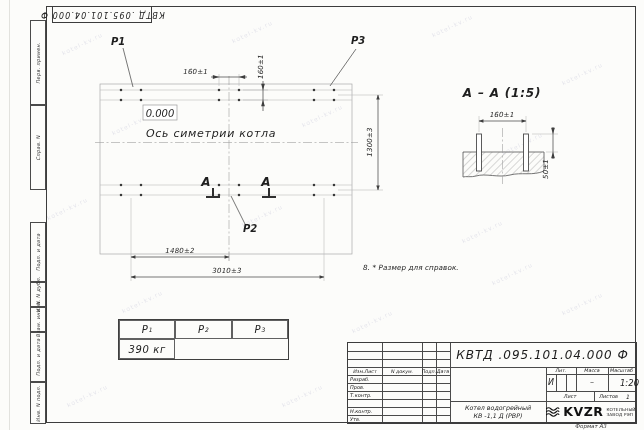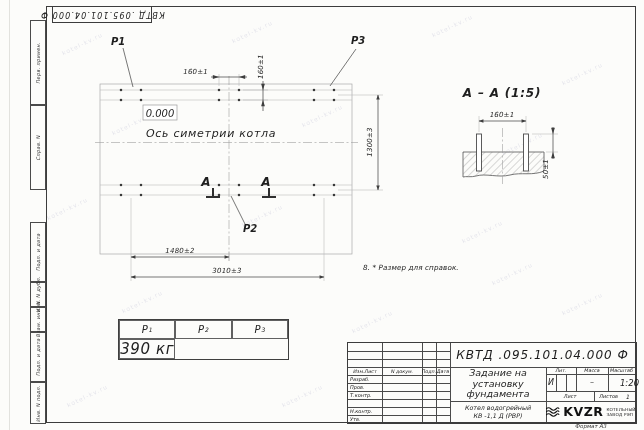--- a/index.html
+++ b/index.html
@@ -25,21 +25,21 @@
   .dtext{font:italic 7px "DejaVu Sans",sans-serif;fill:#1f1f1f;letter-spacing:.2px}
   .ptext{font:italic 600 10px "DejaVu Sans",sans-serif;fill:#1f1f1f}
   .atext{font:italic 600 12px "DejaVu Sans",sans-serif;fill:#1f1f1f}
   .stitle{font:italic 600 12px "DejaVu Sans",sans-serif;fill:#1f1f1f;letter-spacing:.8px}
   .etext{font:italic 10px "DejaVu Sans",sans-serif;fill:#1f1f1f}
   .axlabel{font:italic 11px "DejaVu Sans",sans-serif;fill:#1f1f1f;letter-spacing:.7px}
   .ltable{position:absolute;left:118px;top:319px;width:171px;height:41px;border:1px solid #3f3f3f;
           box-sizing:border-box;display:grid;grid-template-columns:repeat(3,1fr);grid-template-rows:19px 1fr}
   .ltable>div{border:.5px solid #606060;display:flex;align-items:center;justify-content:center;font-style:italic}
   .lhead{font-size:10px}.lhead sub{font-size:6px;margin-left:1px}
-  .lval{font-size:15px;letter-spacing:.6px}
+  .lval{font-size:10px;letter-spacing:.6px}
   .notes{position:absolute;left:352px;top:263px;width:287px;font-size:7.2px;font-style:italic;
          line-height:9.8px;color:#1c1c1c;letter-spacing:.1px}
   .notes div{text-indent:11px;margin-bottom:1px}
   .tblock{position:absolute;left:347px;top:342px;width:290px;height:82px;border:1.4px solid #3c3c3c;box-sizing:border-box}
   .vl{position:absolute;width:1px;background:#4a4a4a}
   .hl{position:absolute;height:1px;background:#4a4a4a}
   .tcell{position:absolute;display:flex;align-items:center;justify-content:center;font-style:italic;
          overflow:hidden;white-space:nowrap;color:#1c1c1c}
   .left{justify-content:flex-start;padding-left:2px;box-sizing:border-box}
   .col{flex-direction:column}
@@ -241,25 +241,20 @@
     <div class="tcell" style="left:74px;top:24px;width:14px;height:8px;font-size:4.8px">Подп.</div>
     <div class="tcell" style="left:88px;top:24px;width:14px;height:8px;font-size:4.8px">Дата</div>
 
     <div class="tcell left" style="left:0;top:32px;width:34px;height:8px;font-size:5px">Разраб.</div>
     <div class="tcell left" style="left:0;top:40px;width:34px;height:8px;font-size:5px">Пров.</div>
     <div class="tcell left" style="left:0;top:48px;width:34px;height:8px;font-size:5px">Т.контр.</div>
     <div class="tcell left" style="left:0;top:56px;width:34px;height:8px;font-size:5px"></div>
     <div class="tcell left" style="left:0;top:64px;width:34px;height:8px;font-size:5px">Н.контр.</div>
     <div class="tcell left" style="left:0;top:72px;width:34px;height:7px;font-size:5px">Утв.</div>
 
-    <div class="tcell col" style="left:102px;top:24px;width:96px;height:34px;font-size:9.5px;line-height:10.5px">
-      <span>Задание на</span>
-      <span>установку</span>
-      <span>фундамента</span>
-    </div>
     <div class="tcell col" style="left:102px;top:58px;width:96px;height:21px;font-size:6.3px;line-height:7.5px">
       <span>Котел водогрейный</span>
       <span>КВ -1,1 Д  (РВР)</span>
     </div>
 
     <div class="tcell" style="left:198px;top:24px;width:30px;height:7px;font-size:4.8px">Лит.</div>
     <div class="tcell" style="left:228px;top:24px;width:32px;height:7px;font-size:4.8px">Масса</div>
     <div class="tcell" style="left:260px;top:24px;width:27px;height:7px;font-size:4.8px">Масштаб</div>
     <div class="tcell" style="left:198px;top:31px;width:10px;height:17px;font-size:8px">И</div>
     <div class="tcell" style="left:228px;top:31px;width:32px;height:17px;font-size:8px">–</div>

